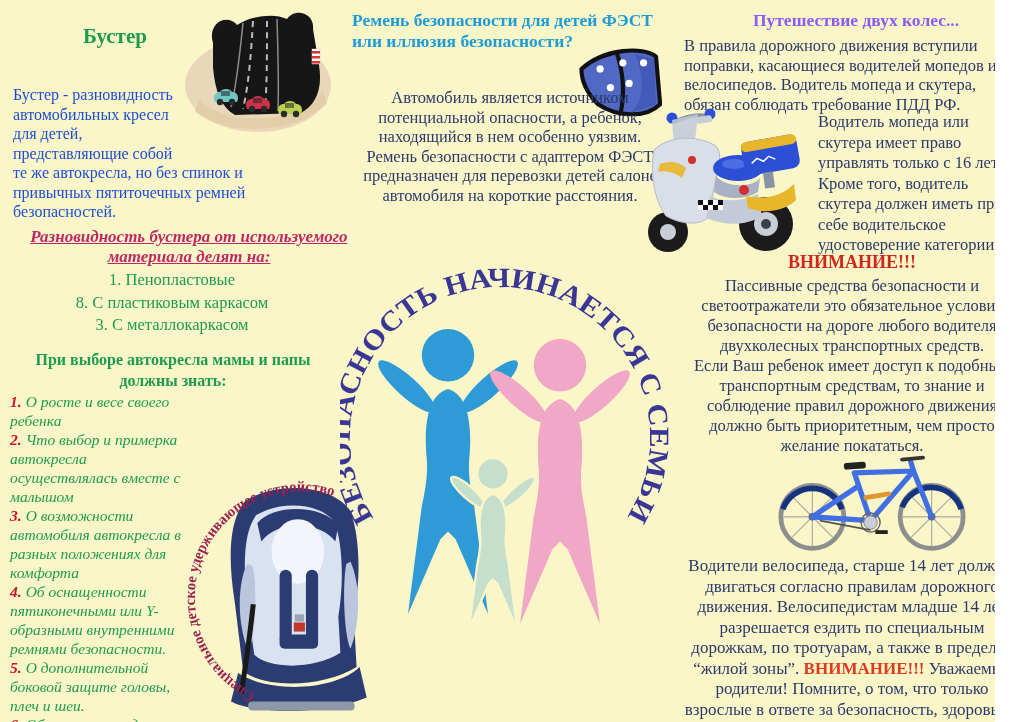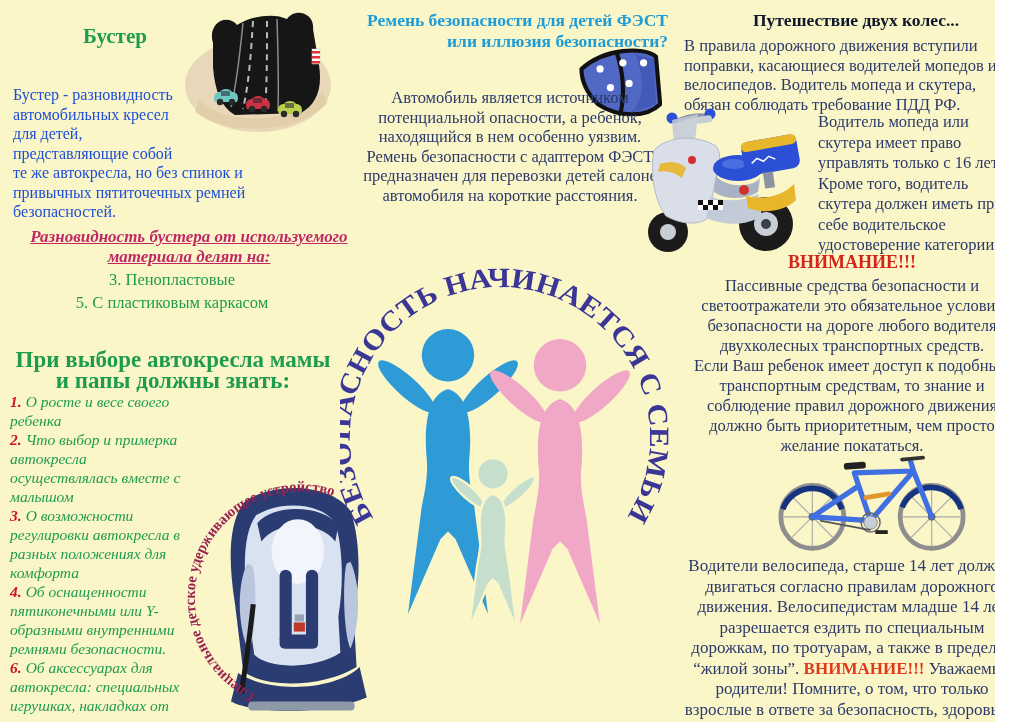--- a/index.html
+++ b/index.html
@@ -7,36 +7,36 @@
         font-family:"Liberation Serif","DejaVu Serif",serif;color:#2C3A6B;}
   .abs{position:absolute;}
   svg{display:block;}
   
   .l-title{left:40px;top:24px;width:150px;text-align:center;font-size:21px;font-weight:bold;color:#1E9C4E;}
   .l-para{left:13px;top:85px;width:262px;font-size:16px;line-height:19.5px;color:#1d4ed8;}
   .img-spacer{float:right;width:92px;height:64px;}
   .l-mat-h{left:23px;top:227px;width:332px;text-align:center;font-size:17px;line-height:20px;
            font-weight:bold;font-style:italic;text-decoration:underline;color:#C02765;}
   .l-mat-list{left:6px;top:269px;width:332px;text-align:center;font-size:16.5px;line-height:22.5px;color:#1E9C4E;}
-  .l-know-h{left:8px;top:349px;width:330px;text-align:center;font-size:23px;line-height:21px;
+  .l-know-h{left:8px;top:349px;width:330px;text-align:center;font-size:16px;line-height:21px;
             font-weight:bold;color:#1E9C4E;}
   .l-know-list{left:10px;top:392px;width:330px;font-size:15.5px;line-height:19px;
                font-style:italic;color:#1E9C4E;}
   .seat-spacer{float:right;width:150px;height:240px;margin-top:88px;}
   .k-num{color:#CE1126;font-weight:bold;margin-right:4px;}
   .booster-svg{left:183px;top:3px;}
   .seat-svg{left:152px;top:452px;}
   
-  .m-title{left:352px;top:10px;width:316px;text-align:right;font-size:17.5px;line-height:21px;
+  .m-title{left:352px;top:10px;width:316px;text-align:left;font-size:17.5px;line-height:21px;
            font-weight:bold;color:#1E9CD8;}
   .fest-svg{left:562px;top:40px;}
   .m-para{left:360px;top:88px;width:300px;text-align:center;font-size:16.5px;line-height:19.5px;color:#2C3A6B;}
   .family-svg{left:340px;top:252px;}
   
-  .r-title{left:700px;top:10px;width:312px;text-align:center;font-size:17.5px;font-weight:bold;color:#0f172a;}
+  .r-title{left:700px;top:10px;width:312px;text-align:center;font-size:17.5px;font-weight:bold;color:#8b5cf6;}
   .r-p1{left:684px;top:36px;width:336px;font-size:16.5px;line-height:19.5px;}
   .scooter-svg{left:646px;top:104px;}
   .r-p2{left:818px;top:112px;width:204px;font-size:16.5px;line-height:20.5px;}
   .r-att1{left:684px;top:252px;width:336px;text-align:center;font-size:18px;font-weight:bold;color:#D3261A;}
   .r-p3{left:682px;top:276px;width:340px;text-align:center;font-size:16.5px;line-height:20px;}
   .bike-svg{left:772px;top:450px;}
   .r-p4{left:680px;top:556px;width:344px;text-align:center;font-size:17px;line-height:20.5px;}
   .inline-att{color:#E03A1E;font-weight:bold;}
 </style>
 </head>
@@ -82,38 +82,40 @@
 
   <div class="abs l-para">
     <span class="img-spacer"></span>
     <span>Бустер - разновидность автомобильных кресел для детей, представляющие собой те же автокресла, но без спинок и привычных пятиточечных ремней безопасностей.</span>
   </div>
 
   <div class="abs l-mat-h">Разновидность бустера от используемого материала делят на:</div>
 
   <div class="abs l-mat-list">
 
-  <div>3. Пенопластовые</div>
-      <div>5. С пластиковым каркасом</div>
+  <div>1. Пенопластовые</div>
+      <div>8. С пластиковым каркасом</div>
+      <div>3. С металлокаркасом</div>
     </div>
 
   <div class="abs l-know-h">При выборе автокресла мамы и папы должны знать:</div>
 
   <div class="abs l-know-list">
     <div class="seat-spacer"></div>
     <div>
 
         <div><span class="k-num">1.</span><span>О росте и весе своего ребенка</span></div>
 
         <div><span class="k-num">2.</span><span>Что выбор и примерка автокресла осуществлялась вместе с малышом</span></div>
 
-        <div><span class="k-num">3.</span><span>О возможности регулировки автокресла в разных положениях для комфорта</span></div>
+        <div><span class="k-num">3.</span><span>О возможности автомобиля автокресла в разных положениях для комфорта</span></div>
 
         <div><span class="k-num">4.</span><span>Об оснащенности пятиконечными или Y- образными внутренними ремнями безопасности.</span></div>
 
+        <div><span class="k-num">5.</span><span>О дополнительной боковой защите головы, плеч и шеи.</span></div>
 
         <div><span class="k-num">6.</span><span>Об аксессуарах для автокресла: специальных игрушках, накладках от солнечного света, специальном воротнике под голову)</span></div>
       </div>
   </div>
 
   <svg class="abs seat-svg" width="238" height="268" viewBox="0 0 235 264">
     <defs>
         <path id="seatArc" d="M 105.6,240 A 105,105 0 1 1 194.4,49.8" fill="none"></path>
       </defs>
 

